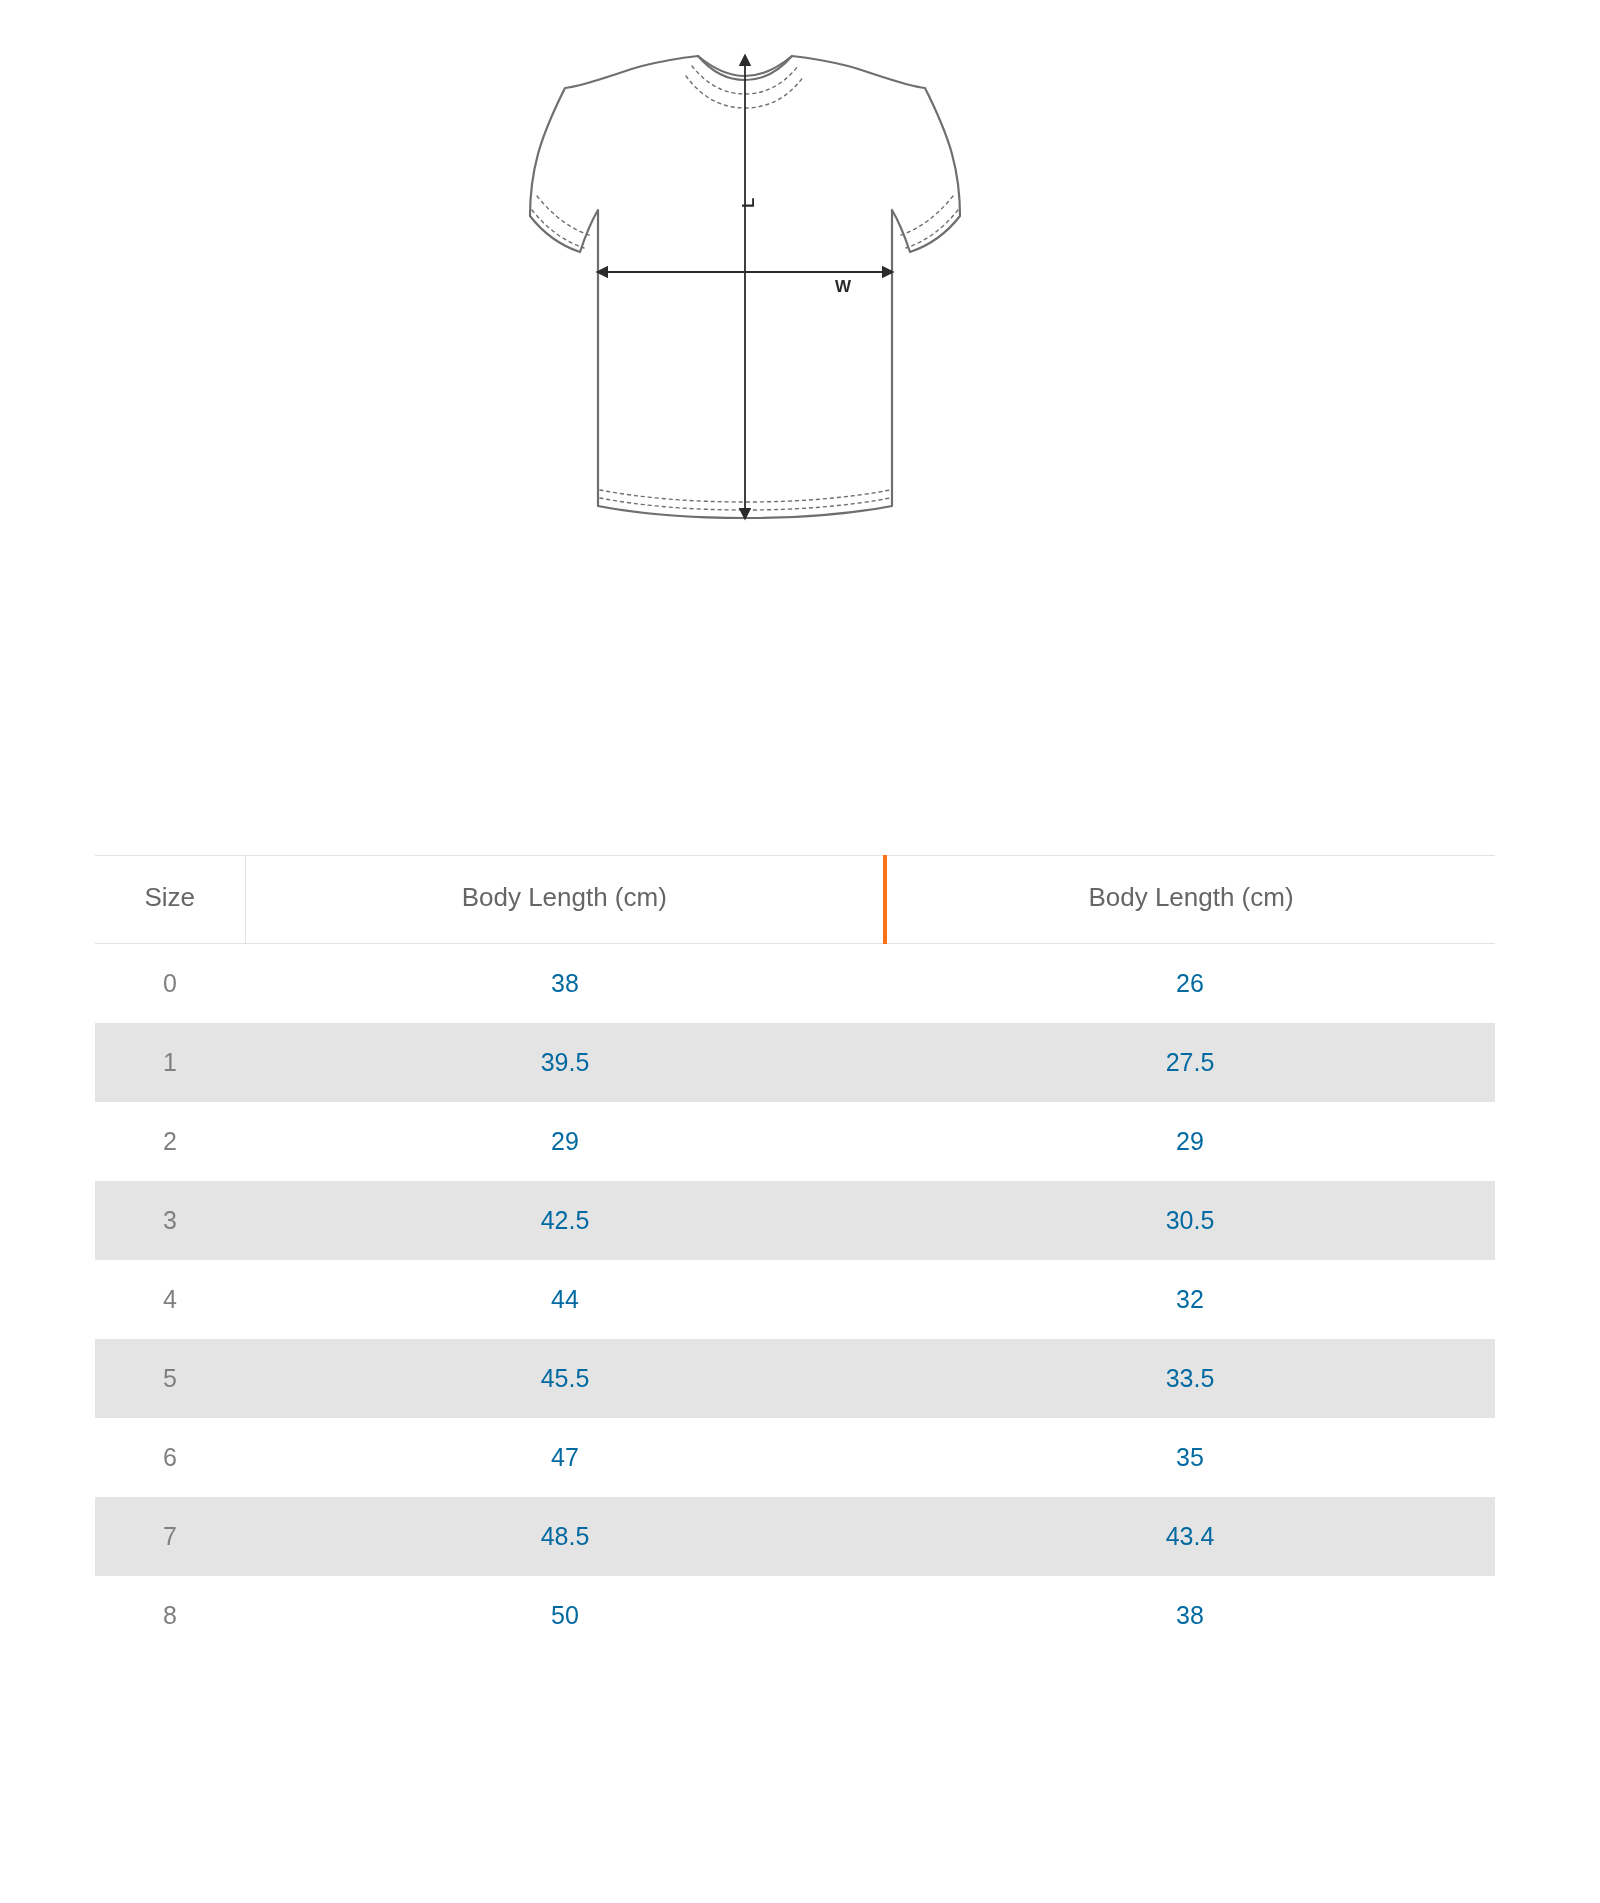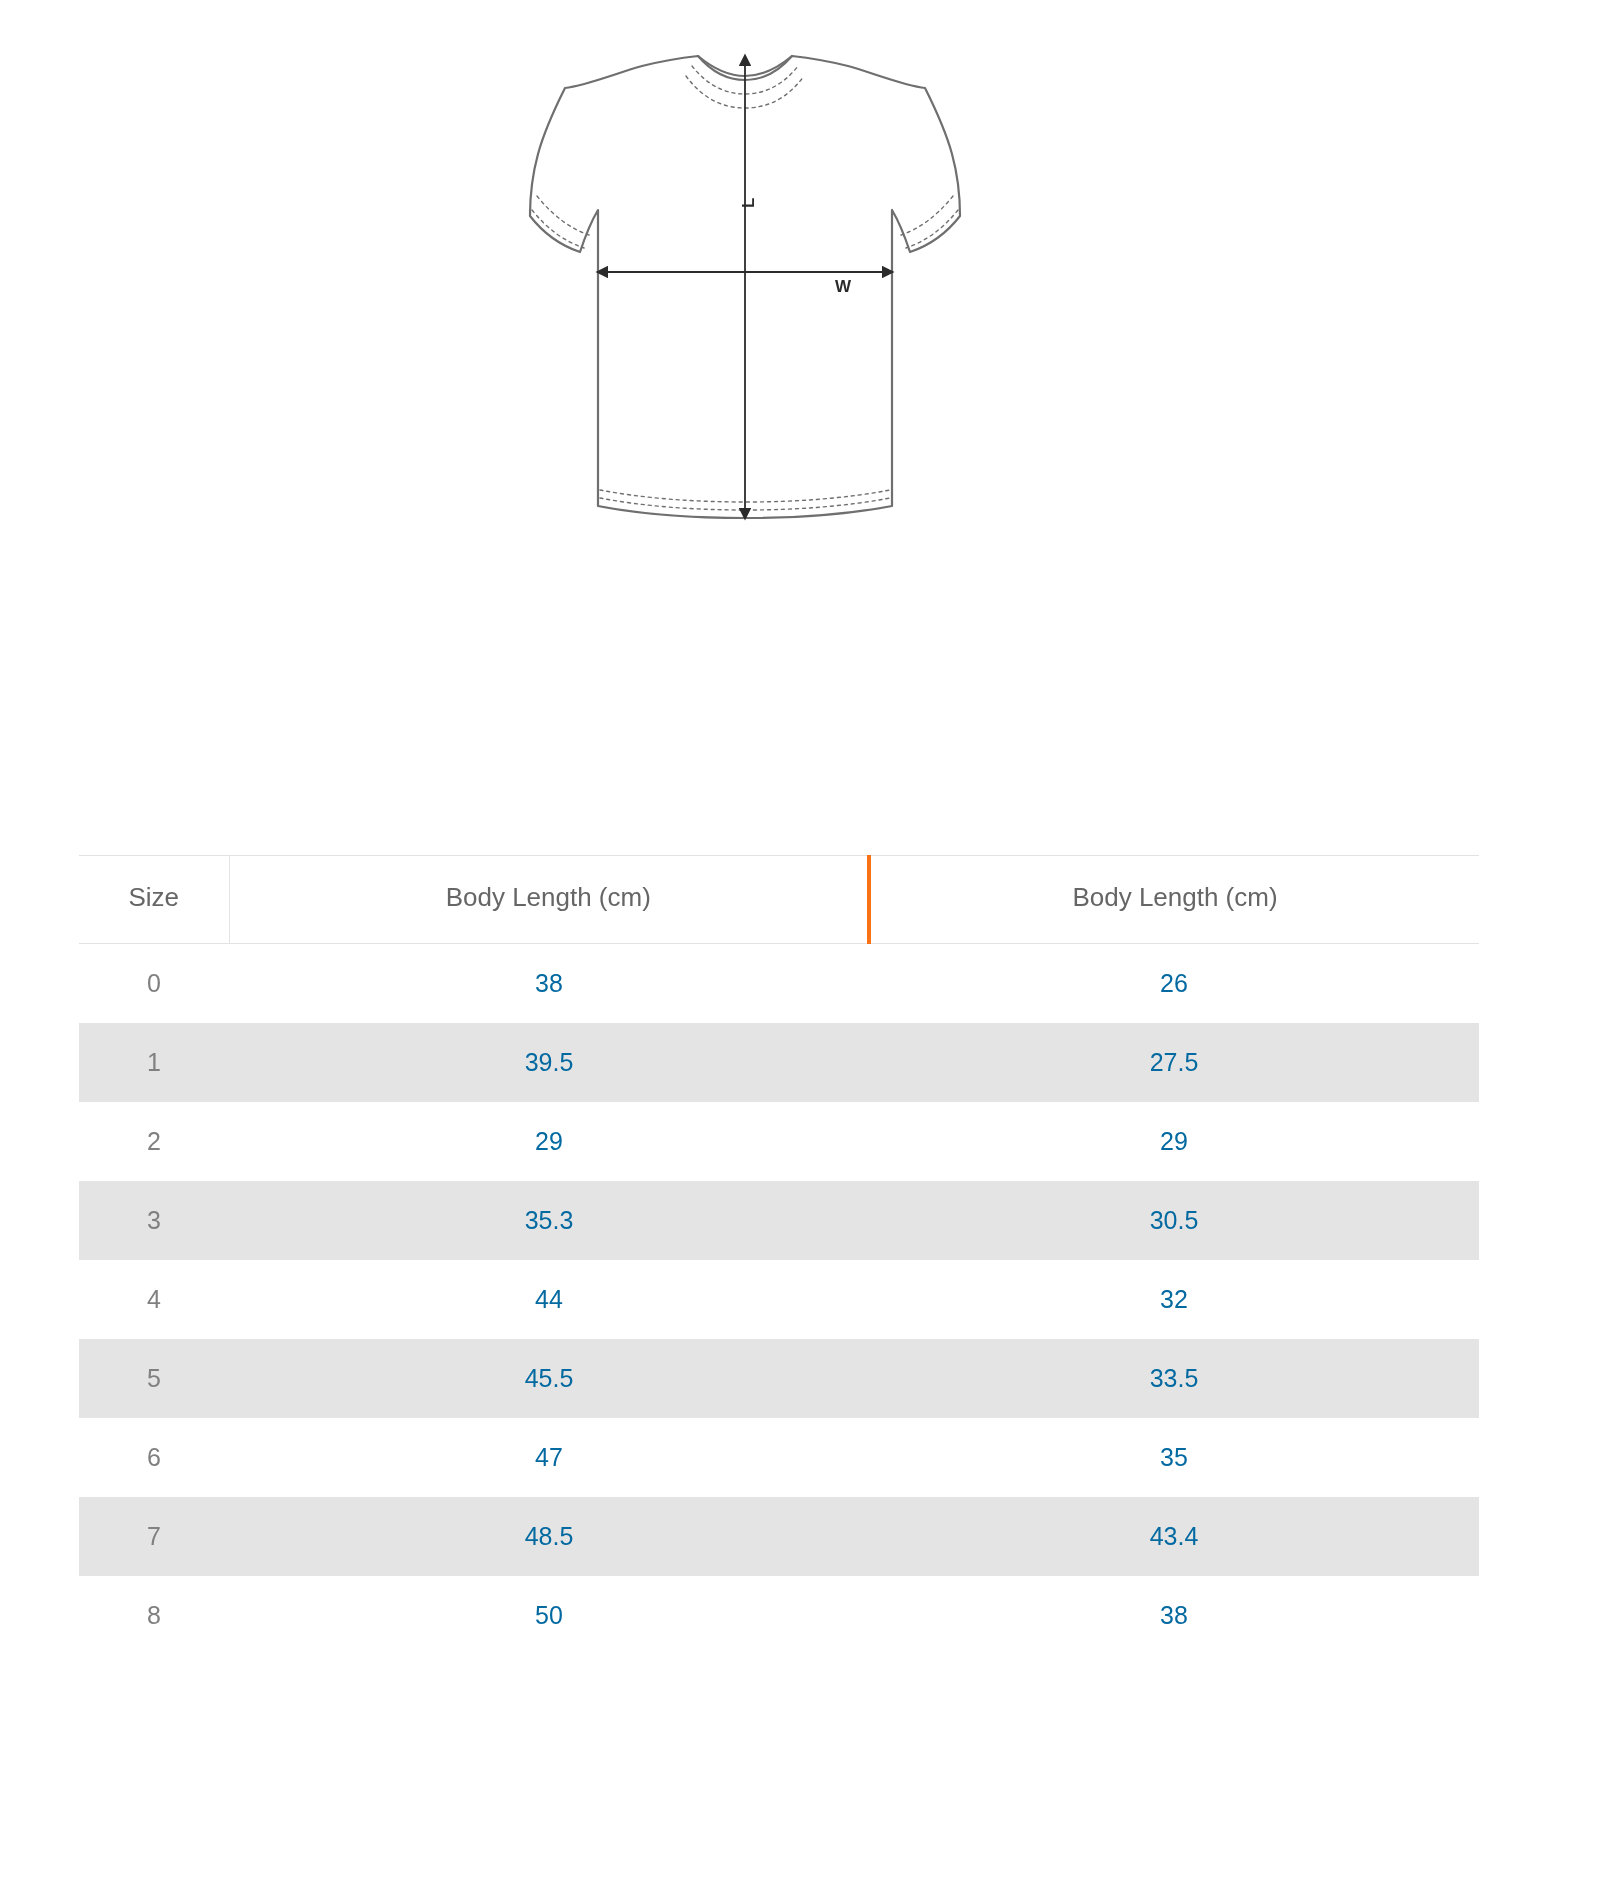--- a/index.html
+++ b/index.html
@@ -34,21 +34,21 @@
     position: absolute;
     left: 380px;
     top: 20px;
     width: 700px;
     height: 600px;
   }
 
   
   .size-table {
     position: absolute;
-    left: 79px;
+    left: 95px;
     top: 855px;
     width: 1400px;
     border-collapse: collapse;
     table-layout: fixed;
   }
   .size-table col.c-size  { width: 150px; }
   .size-table col.c-len   { width: 640px; }
   .size-table col.c-wid   { width: 610px; }
 
   .size-table thead th {
@@ -173,21 +173,21 @@
         <td>39.5</td>
         <td>27.5</td>
       </tr>
       <tr>
         <td class="cell-size">2</td>
         <td>29</td>
         <td>29</td>
       </tr>
       <tr class="alt">
         <td class="cell-size">3</td>
-        <td>35.3</td>
+        <td>42.5</td>
         <td>30.5</td>
       </tr>
       <tr>
         <td class="cell-size">4</td>
         <td>44</td>
         <td>32</td>
       </tr>
       <tr class="alt">
         <td class="cell-size">5</td>
         <td>45.5</td>

